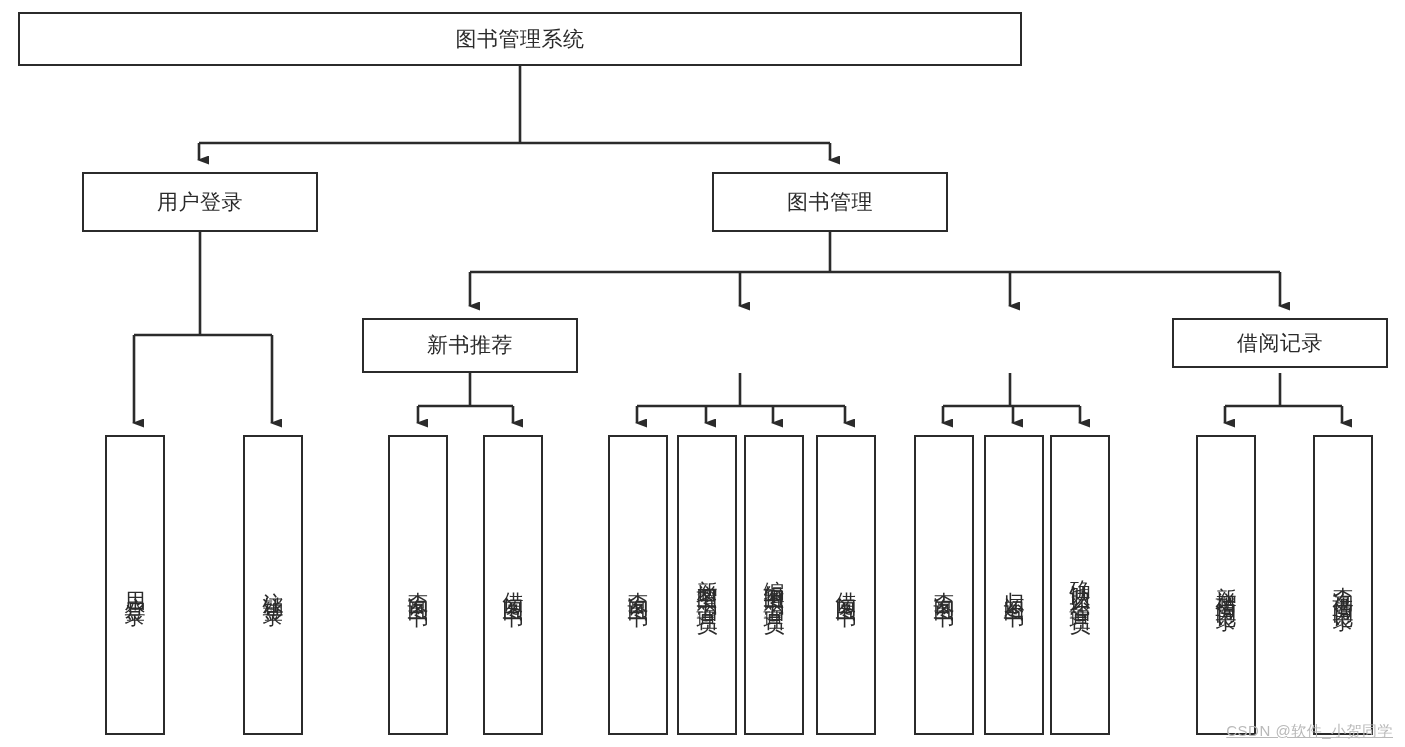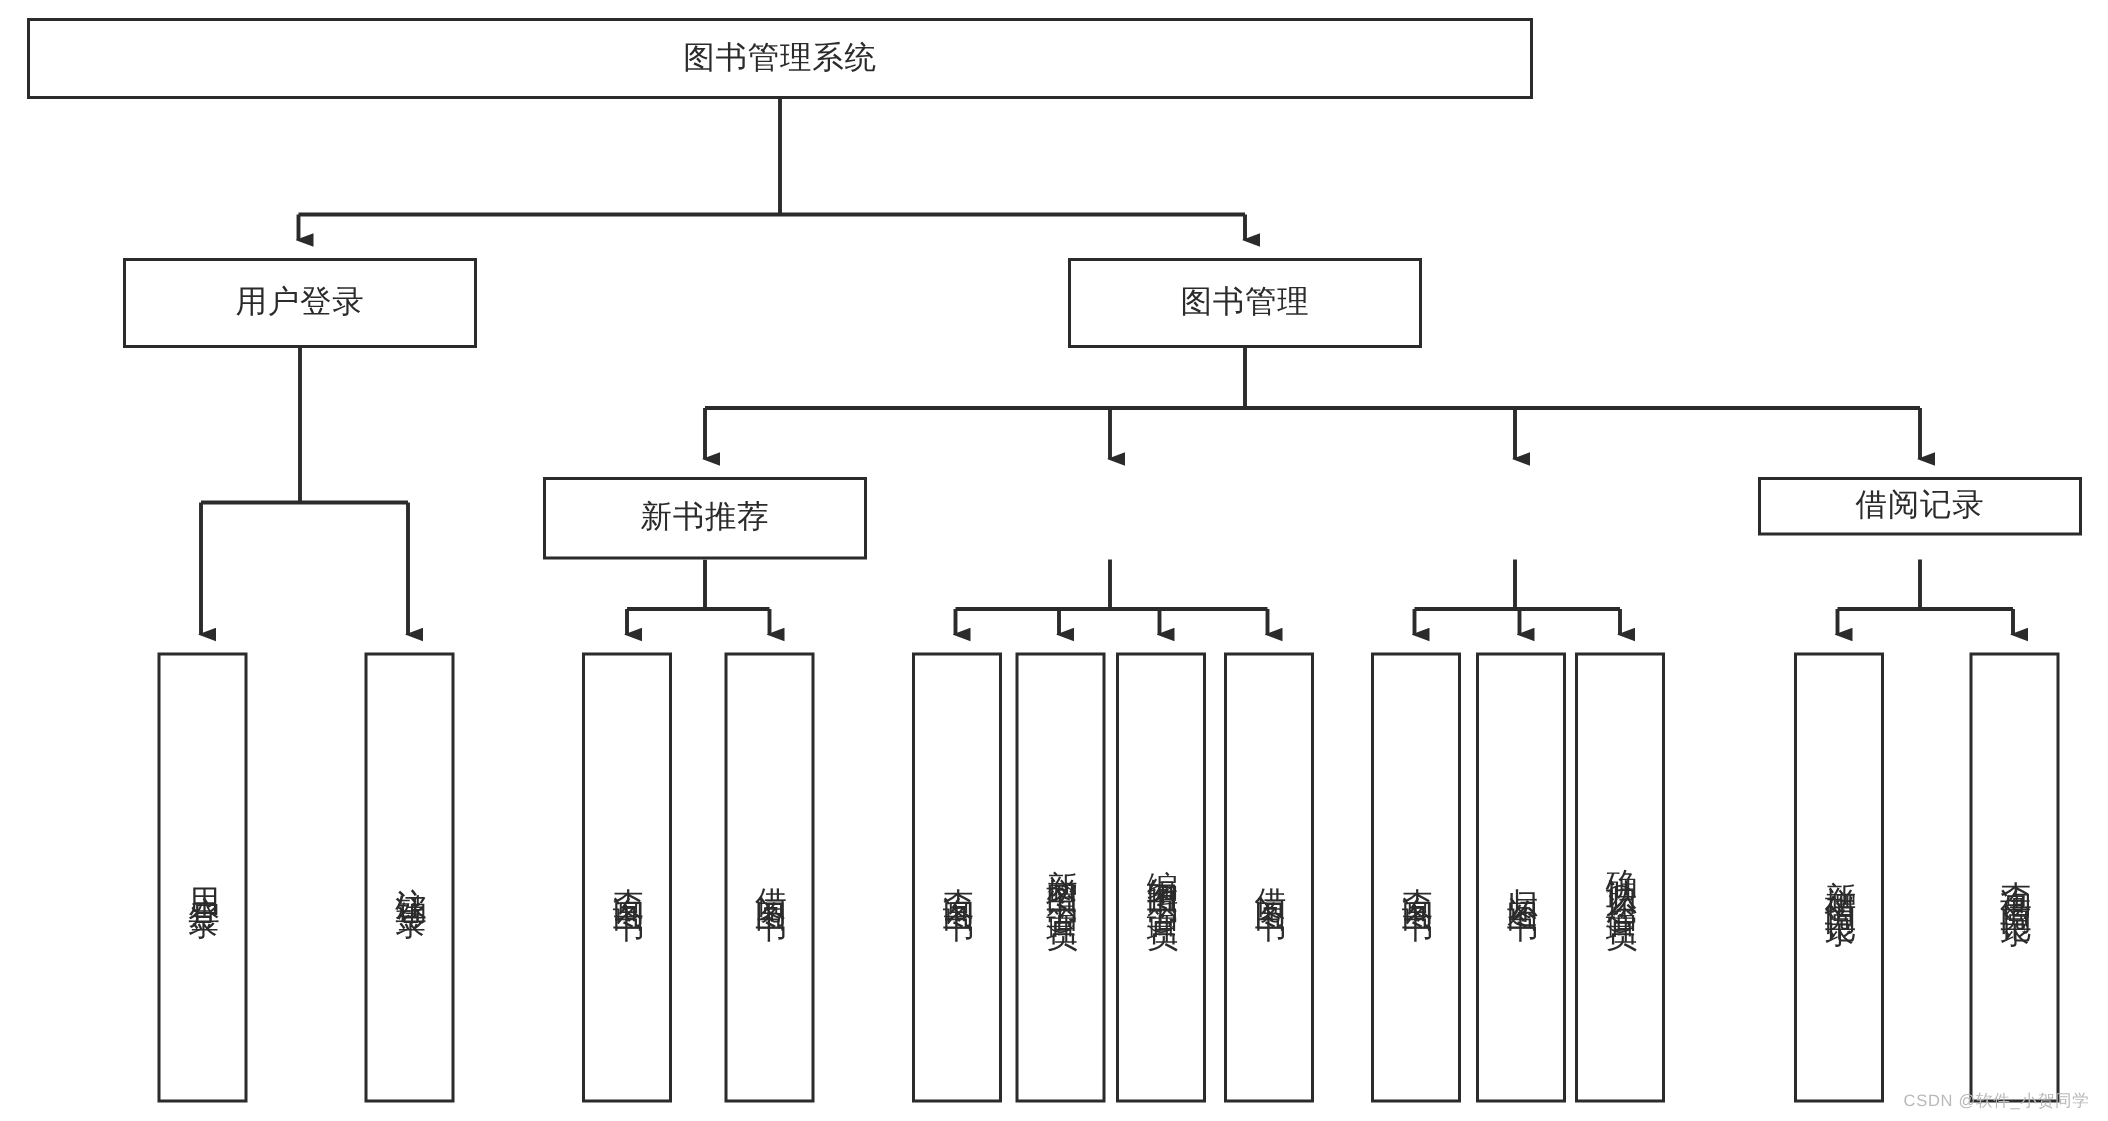--- a/index.html
+++ b/index.html
@@ -55,24 +55,25 @@
     text-orientation: upright;
     letter-spacing: 5px;
     font-size: 21px;
     white-space: nowrap;
     text-align: center;
   }
   .watermark {
     position: absolute;
     right: 12px;
     bottom: 6px;
-    font-size: 11px;
+    font-size: 15px;
     color: #b9b9b9;
     white-space: nowrap;
     letter-spacing: 0.5px;
+    text-decoration: underline;
   }
 </style>
 </head>
 <body>
 
 <div id="diagram-root">
 
   <svg id="connectors" viewBox="0 0 1405 747">
     <defs>
       <marker id="arrow" markerWidth="10" markerHeight="12" refX="4.5" refY="10" orient="auto" markerUnits="userSpaceOnUse">
@@ -130,21 +131,21 @@
   <div class="node" style="left:82px; top:172px; width:236px; height:60px;">
     <span class="node-label">用户登录</span>
   </div>
   <div class="node" style="left:362px; top:318px; width:216px; height:55px;">
     <span class="node-label">新书推荐</span>
   </div>
 
   <div class="node" style="left:712px; top:172px; width:236px; height:60px;">
     <span class="node-label">图书管理</span>
   </div>
-  <div class="node" style="left:1172px; top:318px; width:216px; height:39px;">
+  <div class="node" style="left:1172px; top:318px; width:216px; height:50px;">
     <span class="node-label">借阅记录</span>
   </div>
 
   <div class="node vertical" style="left:105px; top:435px; width:60px; height:300px;">
     <span class="node-label">用户登录</span>
   </div>
   <div class="node vertical" style="left:243px; top:435px; width:60px; height:300px;">
     <span class="node-label">注销登录</span>
   </div>
 

